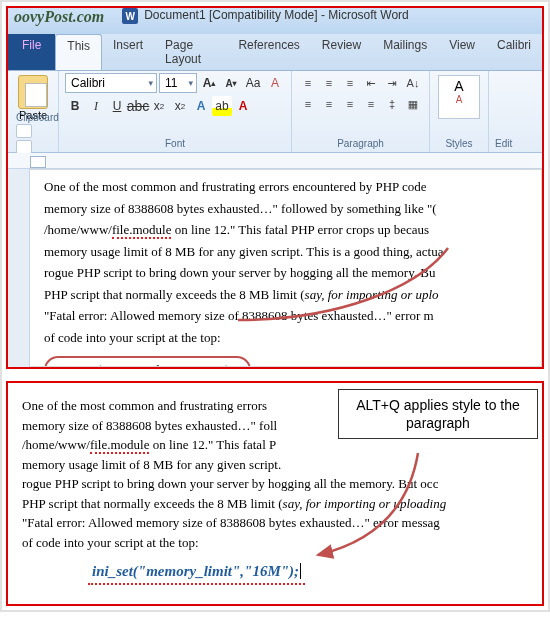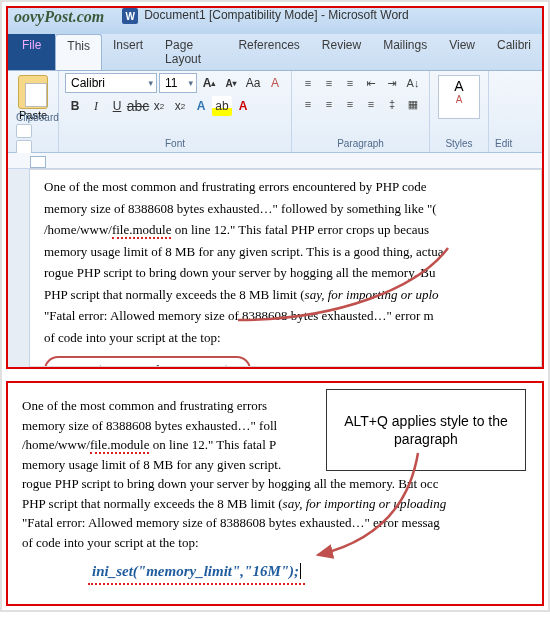--- a/index.html
+++ b/index.html
@@ -38,21 +38,21 @@
   .gutter { width: 22px; background: #e6edf5; border-right: 1px solid #c5d6ea; }
   .page { flex: 1; background: #fff; padding: 8px 0 8px 14px; overflow: hidden; font-family: "Times New Roman", serif; font-size: 13px; line-height: 1.35; color: #000; border: 1px solid #d9d9d9; border-left: none; }
   .page p { margin-bottom: 4px; white-space: nowrap; }
   .spellerr { border-bottom: 2px dotted #e02020; }
   .ital { font-style: italic; }
   .codeline { margin-top: 6px; display: inline-block; border: 2px solid #c0504d; border-radius: 18px; padding: 3px 16px; font-family: "Times New Roman", serif; font-size: 13px; position: relative; }
   .codeline b { font-weight: bold; }
   .gap { height: 12px; background: #fff; }
   .shot2 { border: 2px solid #d00; background: #fff; padding: 14px 0 22px 14px; font-family: "Times New Roman", serif; font-size: 13px; line-height: 1.35; color: #000; position: relative; overflow: hidden; }
   .shot2 p { white-space: nowrap; margin-bottom: 2px; }
-  .callout { position: absolute; right: 16px; top: 6px; width: 200px; background: #fff; border: 1px solid #333; padding: 22px 8px; font-family: "Segoe UI", Tahoma, sans-serif; font-size: 14px; text-align: center; line-height: 1.3; }
+  .callout { position: absolute; right: 4px; top: 6px; width: 200px; background: #fff; border: 1px solid #333; padding: 6px 8px; font-family: "Segoe UI", Tahoma, sans-serif; font-size: 14px; text-align: center; line-height: 1.3; }
   .codeline2 { margin-top: 8px; margin-left: 70px; font-family: "Times New Roman", serif; font-style: italic; font-weight: bold; color: #1f5c9e; font-size: 15px; display: inline-block; position: relative; }
   .cursor { border-right: 1px solid #000; padding-right: 1px; }
   .codeline2::after { content: ""; position: absolute; left: -4px; right: -4px; bottom: -3px; border-bottom: 2px dotted #e02020; }
   svg.ovl { position: absolute; pointer-events: none; }
 </style>
 </head>
 <body>
 
 <div class="outer">
 

